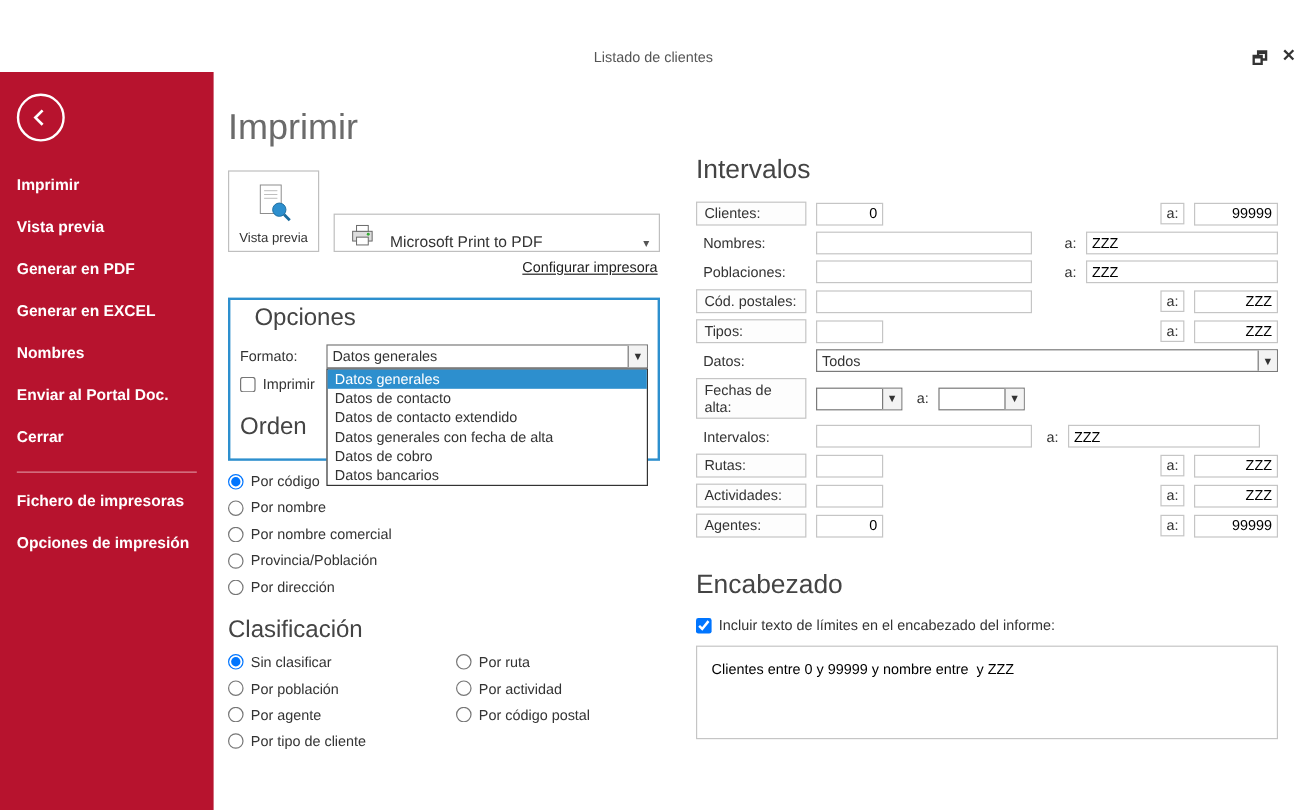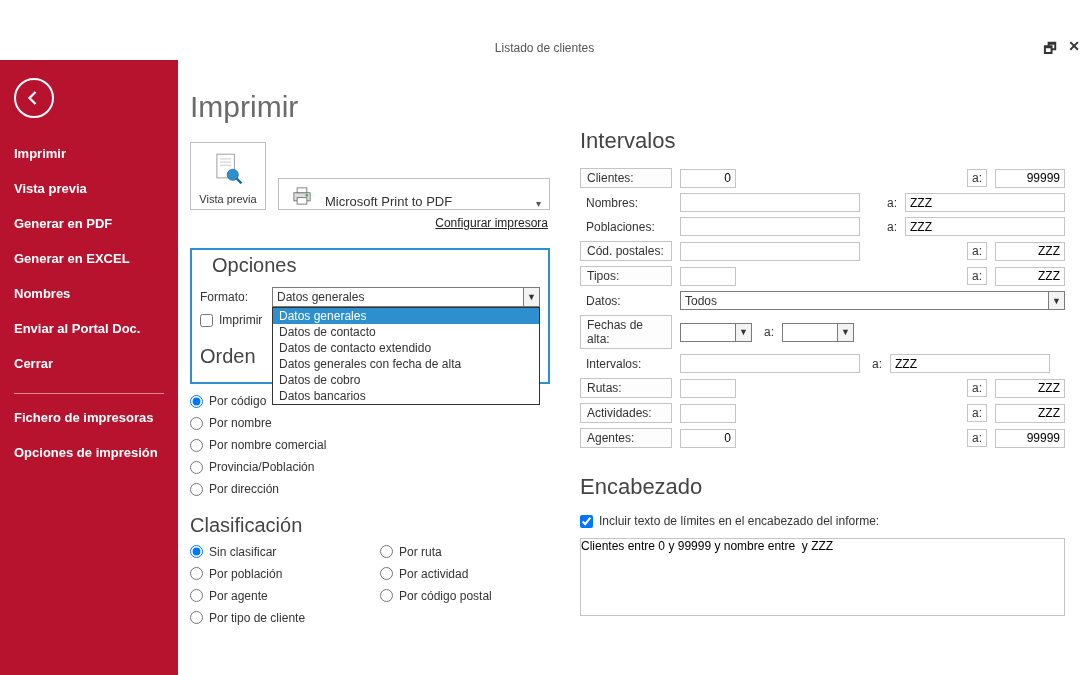--- a/index.html
+++ b/index.html
@@ -244,21 +244,21 @@
     width: 16px; position: absolute; right:0; top:0; bottom:0;
     border-left:1px solid #7a7a7a; background:#f3f3f3;
     display:flex; align-items:center; justify-content:center; font-size:9px;
   }
 
   .header-block { margin-top: 26px; }
   textarea.header-text {
     width: 100%;
     height: 78px;
     border: 1px solid #c5c5c5;
-    padding: 0;
+    padding: 12px;
     font-size: 12px;
     resize: none;
     font-family: inherit;
   }
 </style>
 </head>
 <body>
 
 <div class="titlebar">
   <span>Listado de clientes</span>

